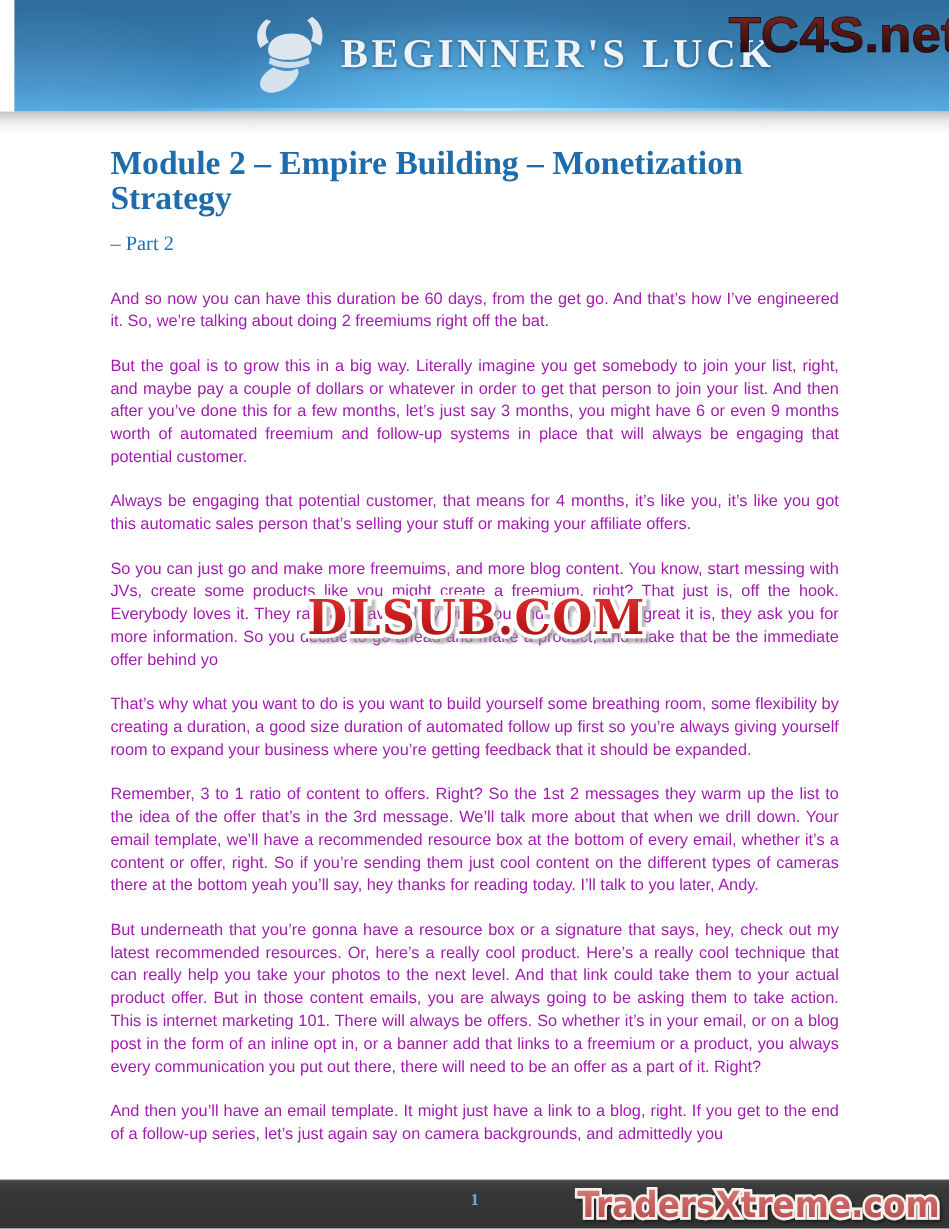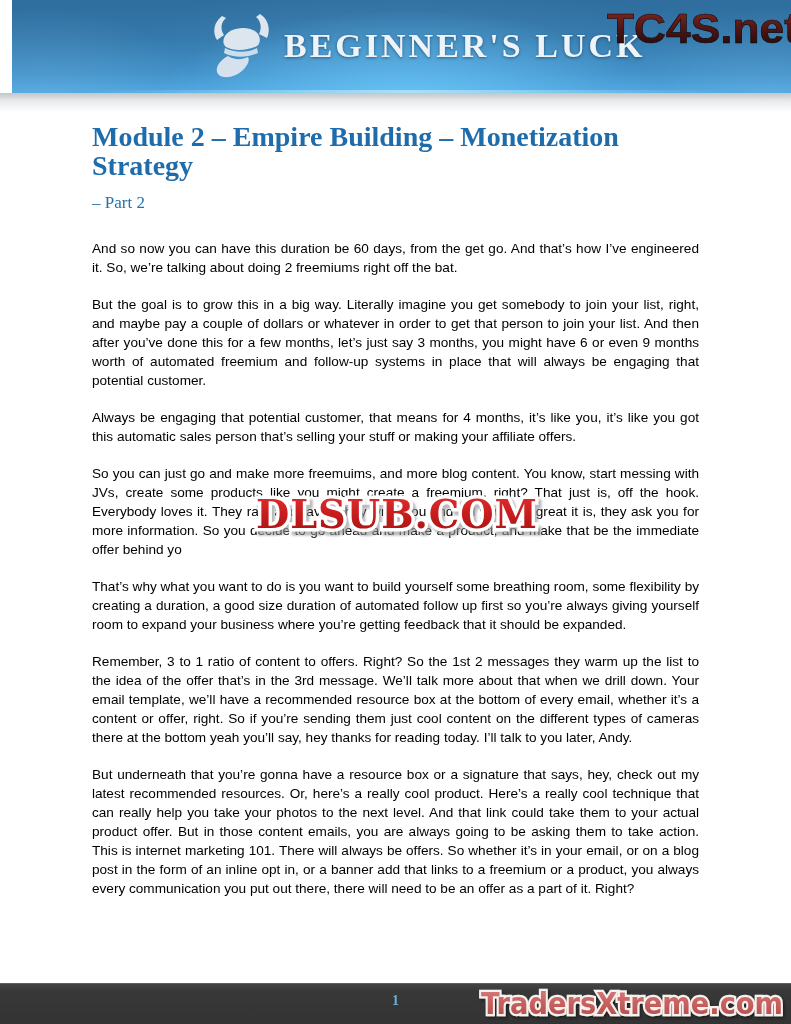--- a/index.html
+++ b/index.html
@@ -26,21 +26,21 @@
   
   .strip{position:absolute;top:93px;left:0;width:791px;height:18px;
       background:linear-gradient(180deg,#c3c5c7 0%,#e9eaeb 45%,#fdfdfd 100%);}
 
   
   .content{position:absolute;left:92px;top:122px;width:607px;}
   .title{margin:0;font-family:"Liberation Serif",serif;font-weight:600;
       font-size:28px;line-height:29px;color:#1e6cab;}
   .subtitle{margin:12px 0 25px;font-family:"Liberation Serif",serif;font-weight:500;
       font-size:17px;line-height:22px;color:#2272ae;}
-  .body p{margin:12px 0 18px;font-size:13.6px;line-height:19px;color:#000000;
+  .body p{margin:12px 0 18px;font-size:13.6px;line-height:19px;color:#a21caf;
       text-align:justify;}
 
   
   .dlsub{position:absolute;left:249px;top:485px;z-index:5;
       filter:drop-shadow(3px 4px 1px rgba(150,150,150,0.65));}
 
   
   .footer{position:absolute;left:0;bottom:0;width:791px;height:41px;
       background:linear-gradient(180deg,#454545 0%,#383838 20%,#333333 100%);
       box-shadow:inset 0 1px 0 rgba(255,255,255,0.15);}
@@ -85,20 +85,21 @@
     <h1 class="title">Module 2 – Empire Building – Monetization Strategy</h1>
     <h2 class="subtitle">– Part 2</h2>
     <div class="body">
       <p>And so now you can have this duration be 60 days, from the get go. And that’s how I’ve engineered it. So, we’re talking about doing 2 freemiums right off the bat.</p>
       <p>But the goal is to grow this in a big way. Literally imagine you get somebody to join your list, right, and maybe pay a couple of dollars or whatever in order to get that person to join your list. And then after you’ve done this for a few months, let’s just say 3 months, you might have 6 or even 9 months worth of automated freemium and follow-up systems in place that will always be engaging that potential customer.</p>
       <p>Always be engaging that potential customer, that means for 4 months, it’s like you, it’s like you got this automatic sales person that’s selling your stuff or making your affiliate offers.</p>
       <p>So you can just go and make more freemuims, and more blog content. You know, start messing with JVs, create some products like you might create a freemium, right? That just is, off the hook. Everybody loves it. They rant and rave. They write you and tell you how great it is, they ask you for more information. So you decide to go ahead and make a product, and make that be the immediate offer behind yo</p>
       <p>That’s why what you want to do is you want to build yourself some breathing room, some flexibility by creating a duration, a good size duration of automated follow up first so you’re always giving yourself room to expand your business where you’re getting feedback that it should be expanded.</p>
       <p>Remember, 3 to 1 ratio of content to offers. Right? So the 1st 2 messages they warm up the list to the idea of the offer that’s in the 3rd message. We’ll talk more about that when we drill down. Your email template, we’ll have a recommended resource box at the bottom of every email, whether it’s a content or offer, right. So if you’re sending them just cool content on the different types of cameras there at the bottom yeah you’ll say, hey thanks for reading today. I’ll talk to you later, Andy.</p>
       <p>But underneath that you’re gonna have a resource box or a signature that says, hey, check out my latest recommended resources. Or, here’s a really cool product. Here’s a really cool technique that can really help you take your photos to the next level. And that link could take them to your actual product offer. But in those content emails, you are always going to be asking them to take action. This is internet marketing 101. There will always be offers. So whether it’s in your email, or on a blog post in the form of an inline opt in, or a banner add that links to a freemium or a product, you always every communication you put out there, there will need to be an offer as a part of it. Right?</p>
+      <p>And then you’ll have an email template. It might just have a link to a blog, right. If you get to the end of a follow-up series, let’s just again say on camera backgrounds, and admittedly you</p>
     </div>
   </div>
 
   <svg class="dlsub" width="296" height="58" viewBox="0 0 296 58">
     <defs>
       <linearGradient id="dlgrad" x1="0" y1="0" x2="0" y2="1">
         <stop offset="0" stop-color="#e23434"></stop>
         <stop offset="0.45" stop-color="#cc1f1f"></stop>
         <stop offset="1" stop-color="#a31111"></stop>
       </linearGradient>

